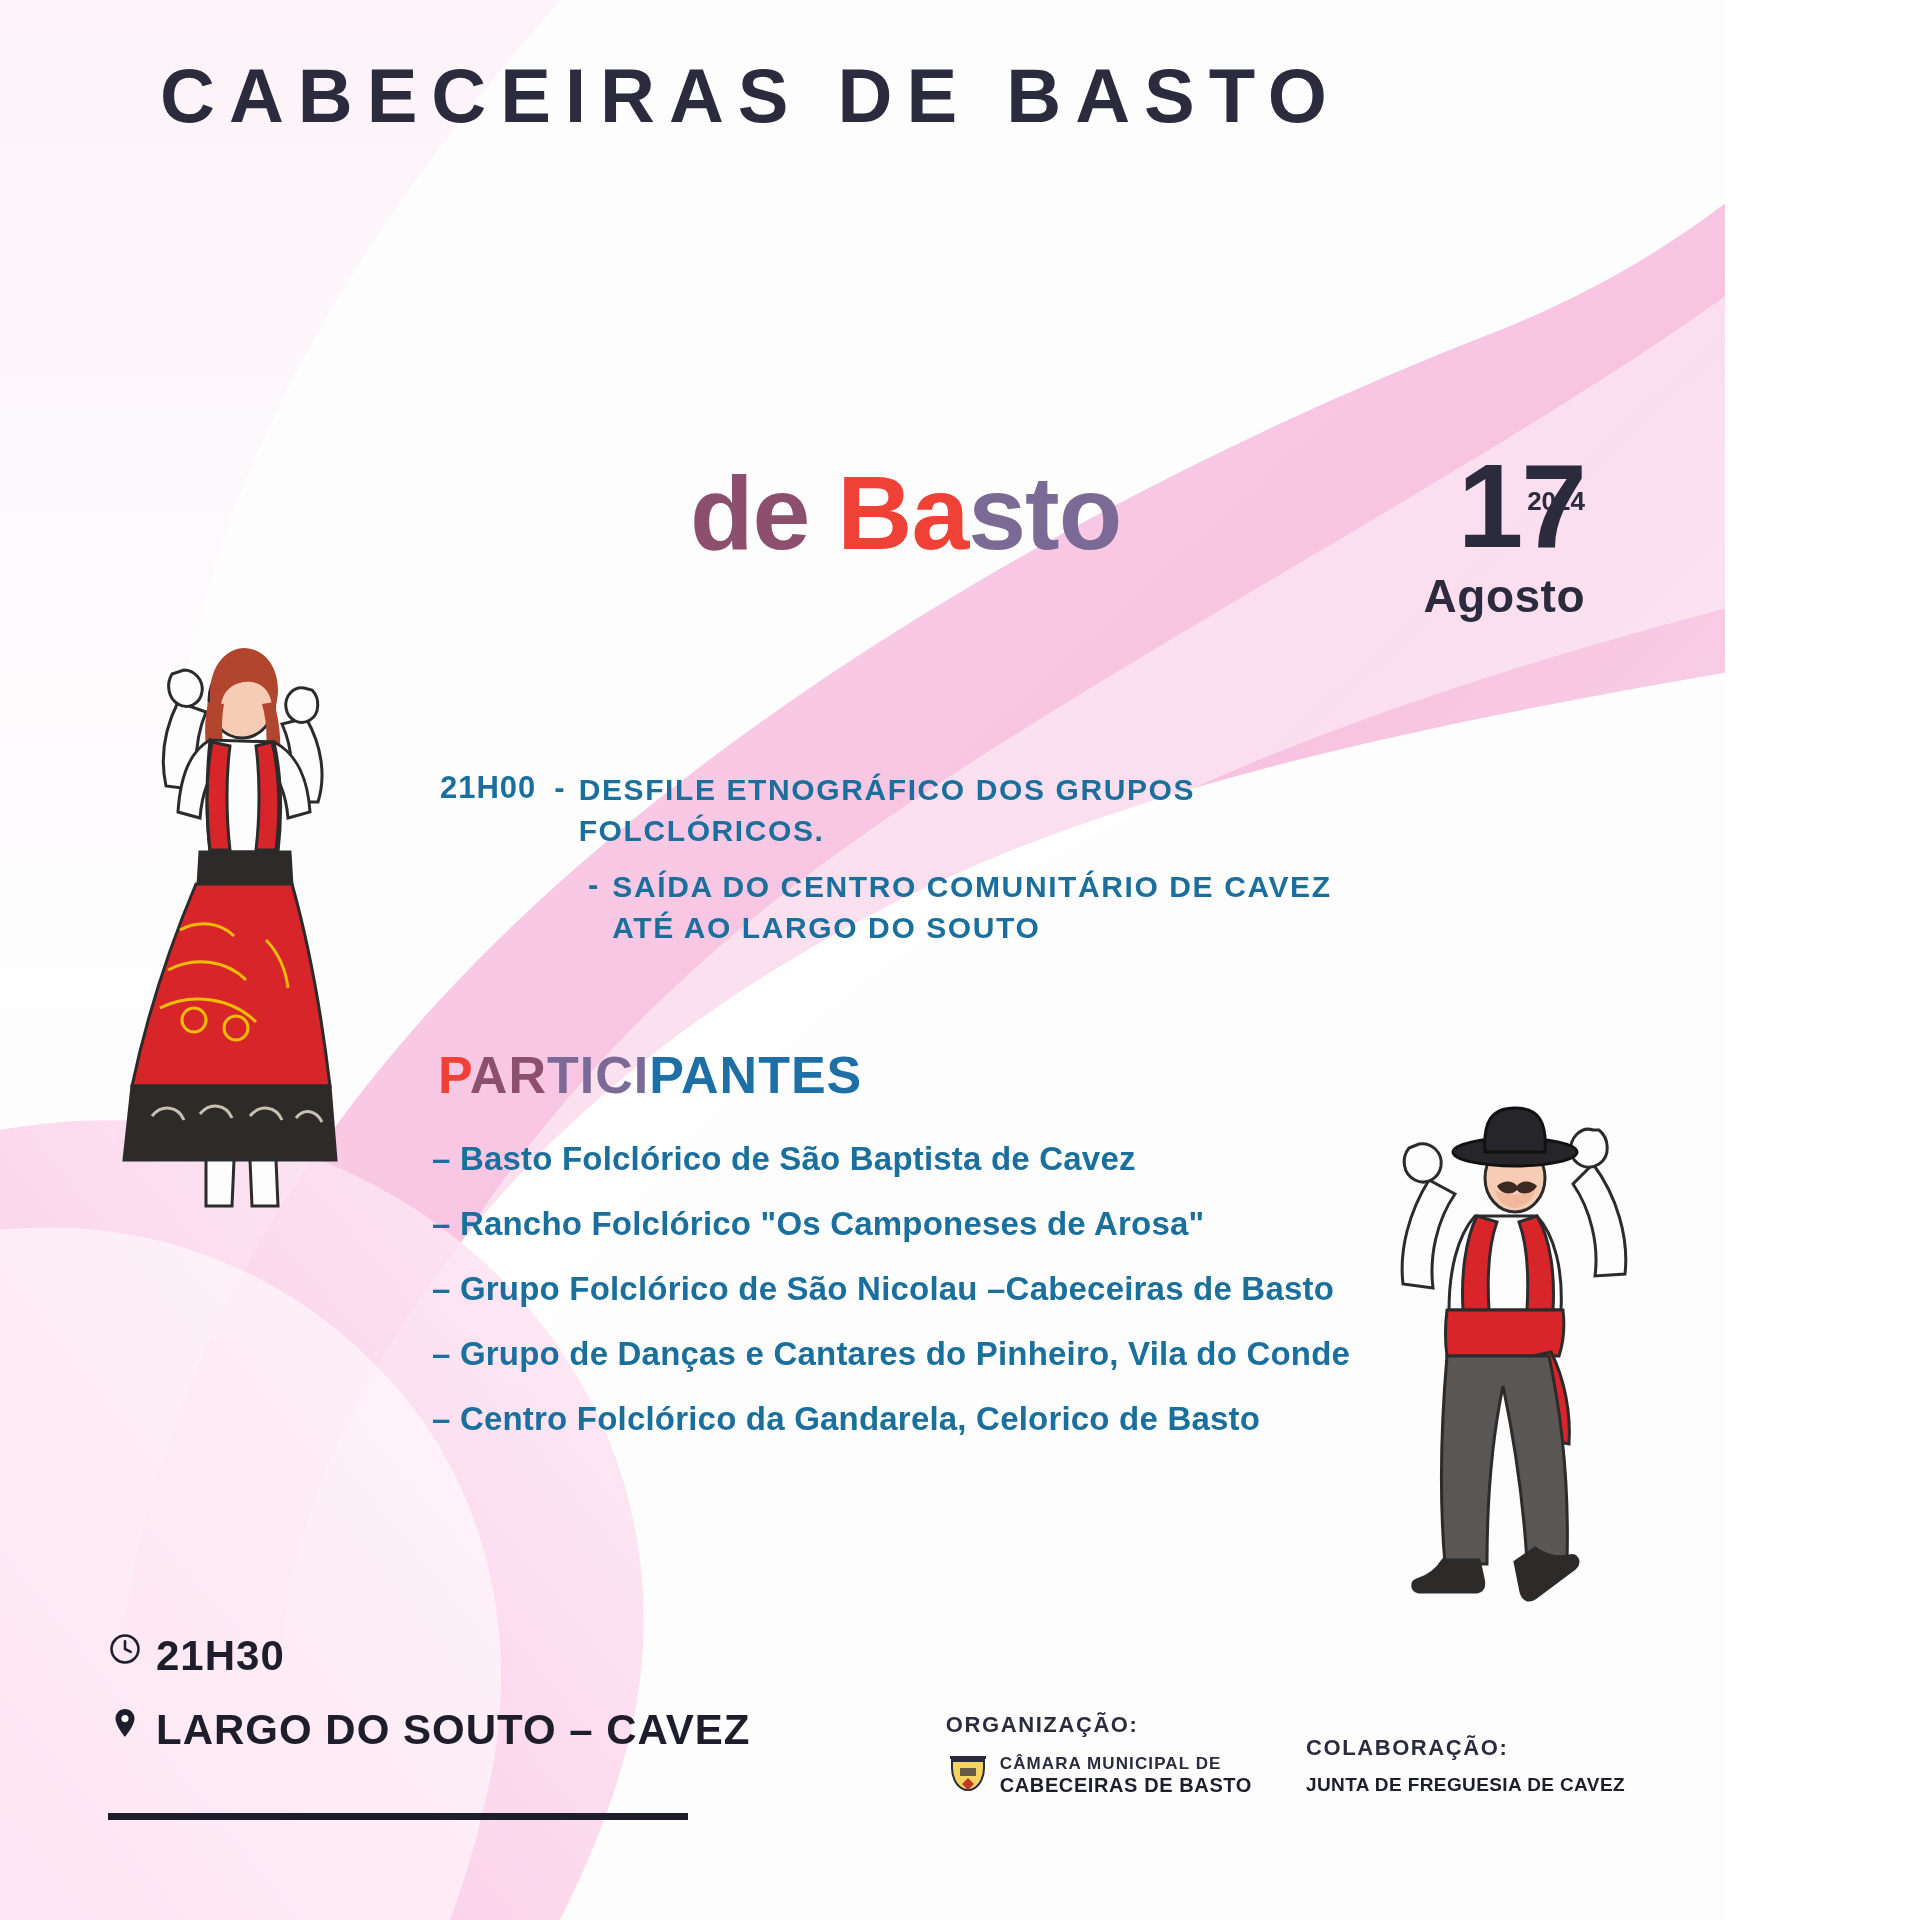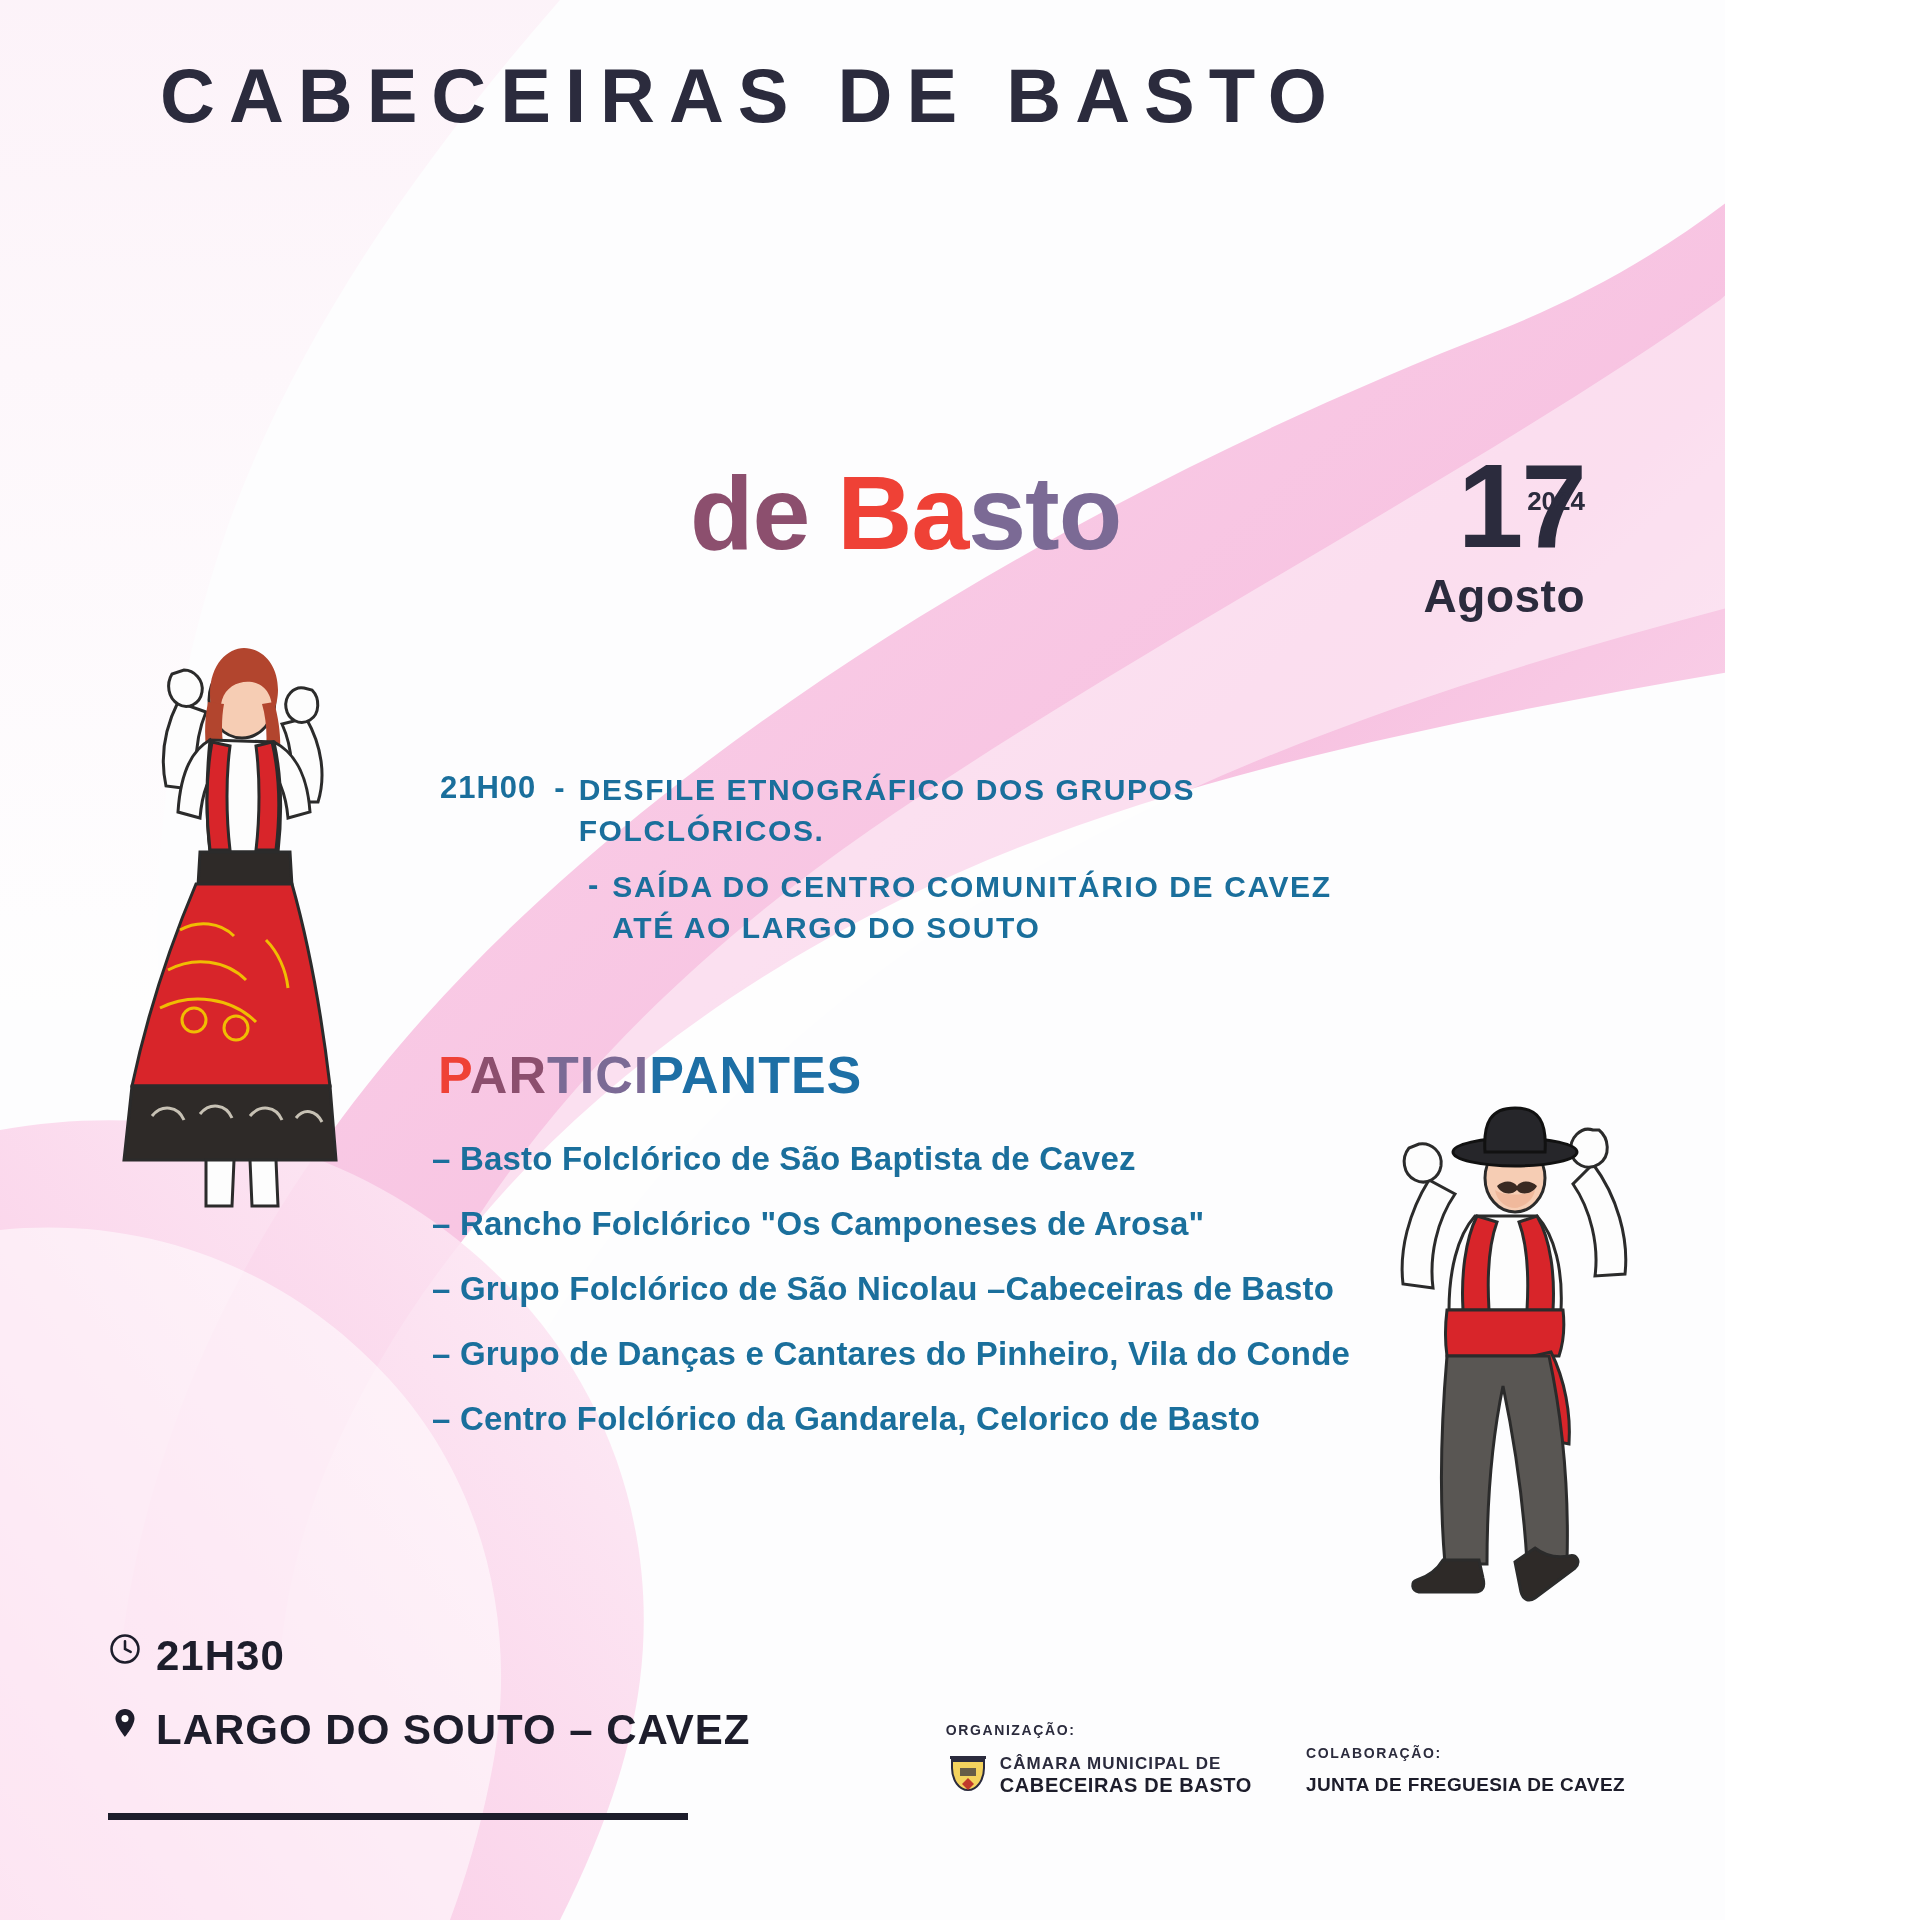--- a/index.html
+++ b/index.html
@@ -148,21 +148,21 @@
   
   .sponsors {
     position: absolute;
     right: 100px; bottom: 118px;
     display: flex;
     align-items: flex-end;
     gap: 54px;
   }
   .sp-col { text-align: left; }
   .sp-label {
-    font-size: 14px; font-weight: 600; letter-spacing: 1.6px;
+    font-size: 22px; font-weight: 600; letter-spacing: 1.6px;
     color: #2b2b3d; margin-bottom: 12px; margin-top: 17px;
   }
   .sp-cm { display: flex; align-items: center; gap: 10px; }
   .sp-cm-text { line-height: 1.18; }
   .sp-cm-top { font-size: 17px; font-weight: 600; letter-spacing: 1.1px; color: #2b2b3d; }
   .sp-cm-bot { font-size: 20px; font-weight: 800; letter-spacing: 0.6px; color: #1d1d2b; }
   .sp-strong {
     font-size: 19px; font-weight: 800; color: #1d1d2b;
     line-height: 1.3; letter-spacing: 0.4px;
   }

